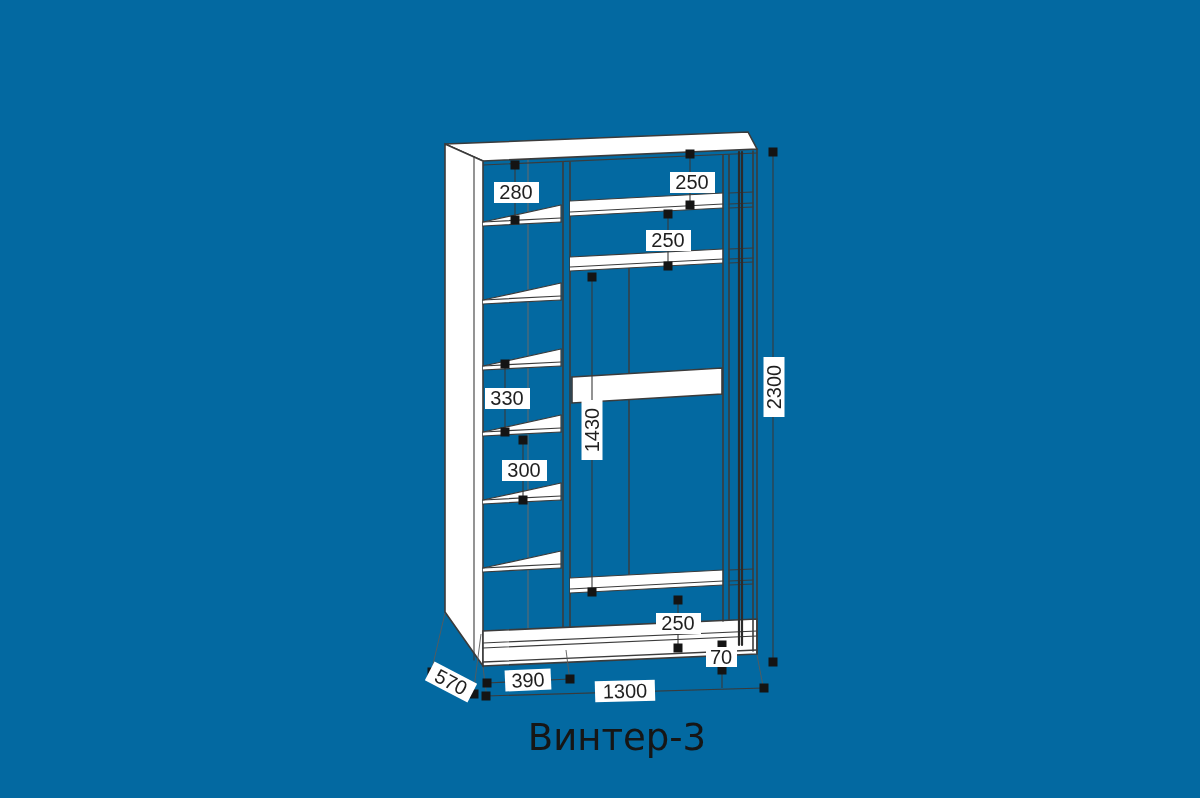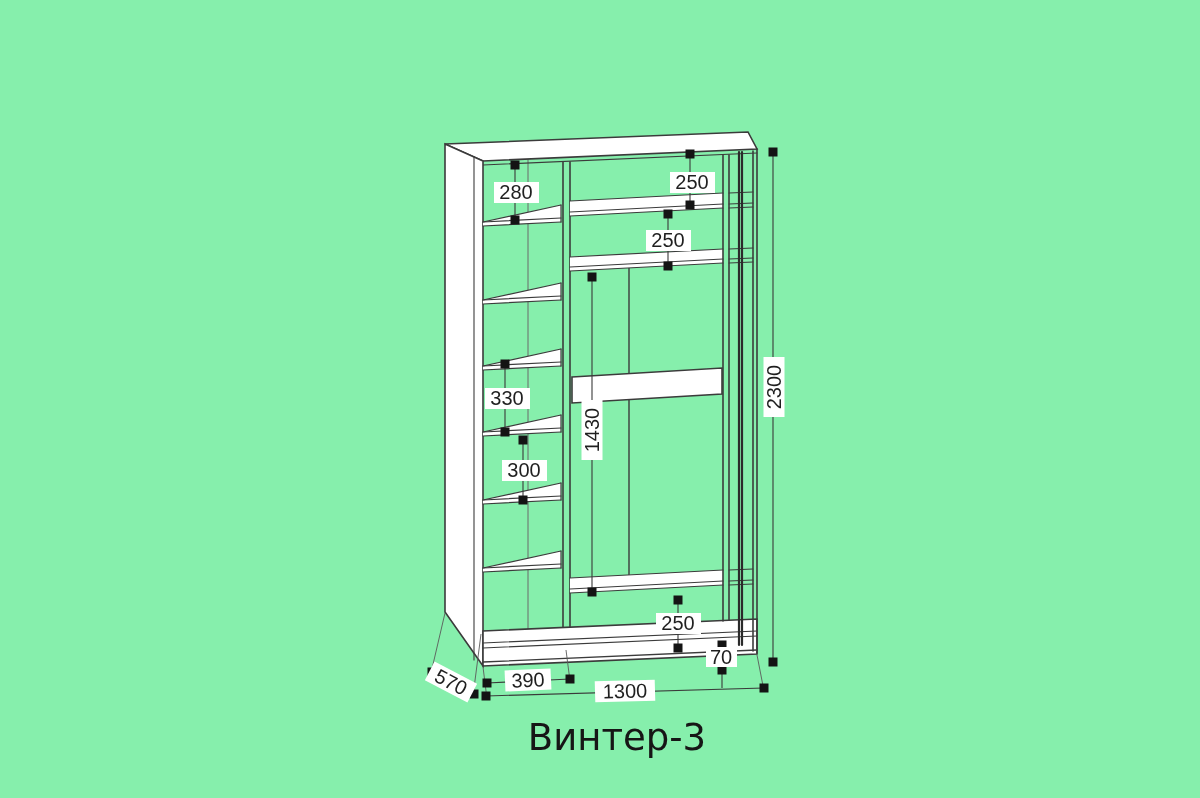--- a/index.html
+++ b/index.html
@@ -1,16 +1,16 @@
 <!DOCTYPE html>
 <html><head>
 <meta charset="utf-8">
 <style>
   html,body{margin:0;padding:0;background:#fff;}
-  .stage{position:relative;width:1200px;height:798px;background:#86efac;overflow:hidden;
+  .stage{position:relative;width:1200px;height:798px;background:#0369a1;overflow:hidden;
          font-family:"Liberation Sans", sans-serif;}
   svg{display:block}
   text{font-family:"Liberation Sans", sans-serif;}
   .dimtext{font-size:20px;fill:#1f1f1f;}
   .titletext{font-size:37px;fill:#161616;font-weight:500;font-family:"DejaVu Sans","Liberation Sans",sans-serif;}
 </style>
 </head>
 <body>
 
 <div class="stage">

